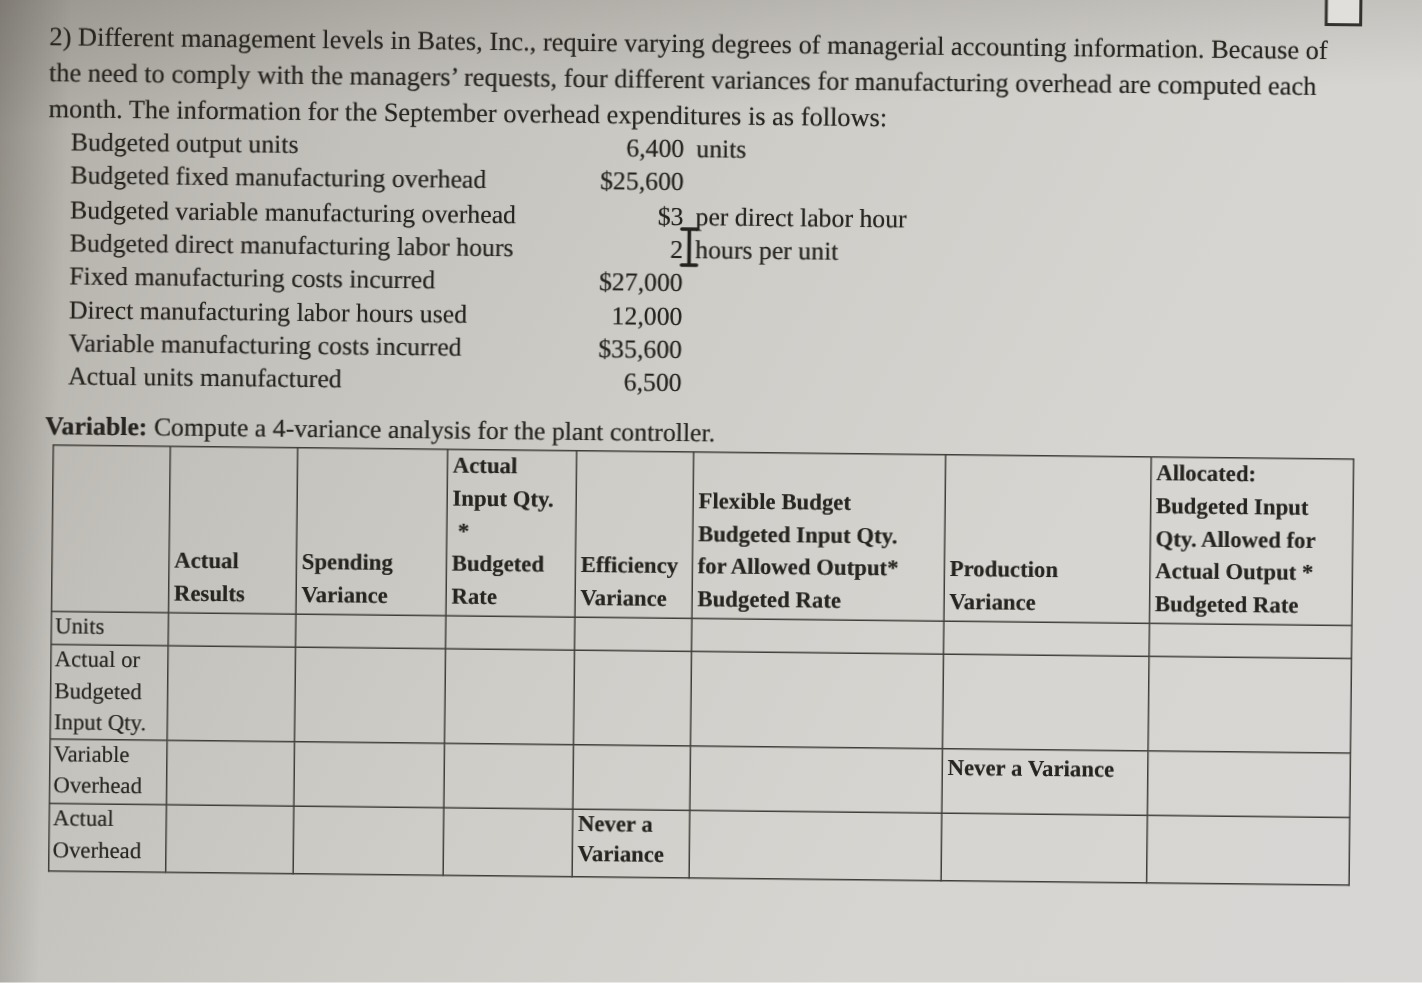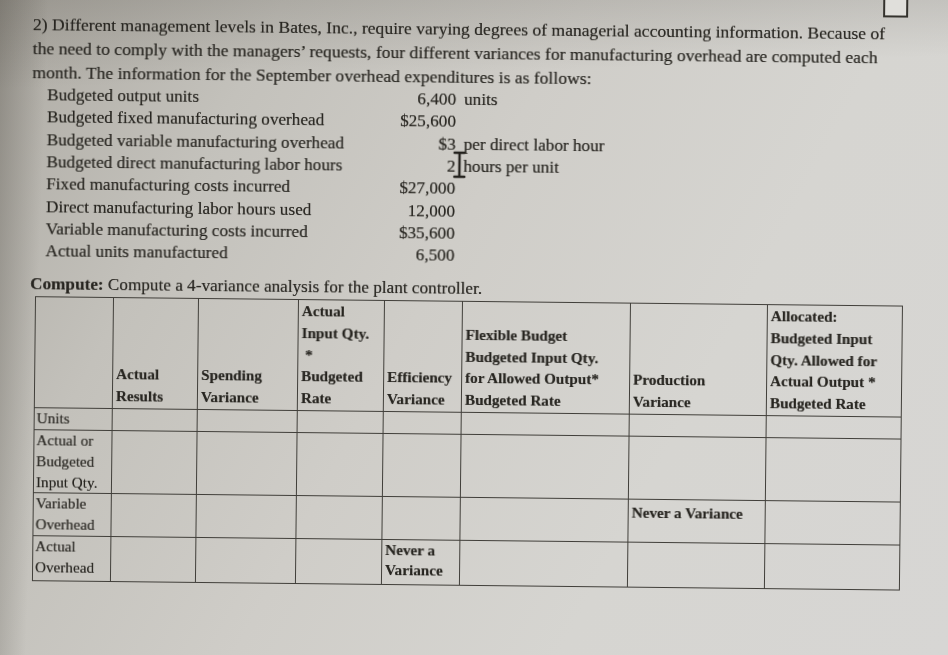--- a/index.html
+++ b/index.html
@@ -95,21 +95,21 @@
     </div>
   </div>
 
   <div class="cursor">
     <svg width="18" height="32" viewBox="0 0 18 32">
       <path d="M4 4 H14 M9 4 V28 M4 28 H14" stroke="#23211d" stroke-width="2.4" fill="none" stroke-linecap="round"></path>
     </svg>
   </div>
 
   <div class="required">
-    <span class="lab">Compute:</span>
+    <span class="lab">Variable:</span>
     <span>Compute a 4-variance analysis for the plant controller.</span>
   </div>
 
   <table class="vt">
     <colgroup>
       <col style="width:78px">
         <col style="width:85px">
         <col style="width:100px">
         <col style="width:86px">
       <col style="width:78px">

